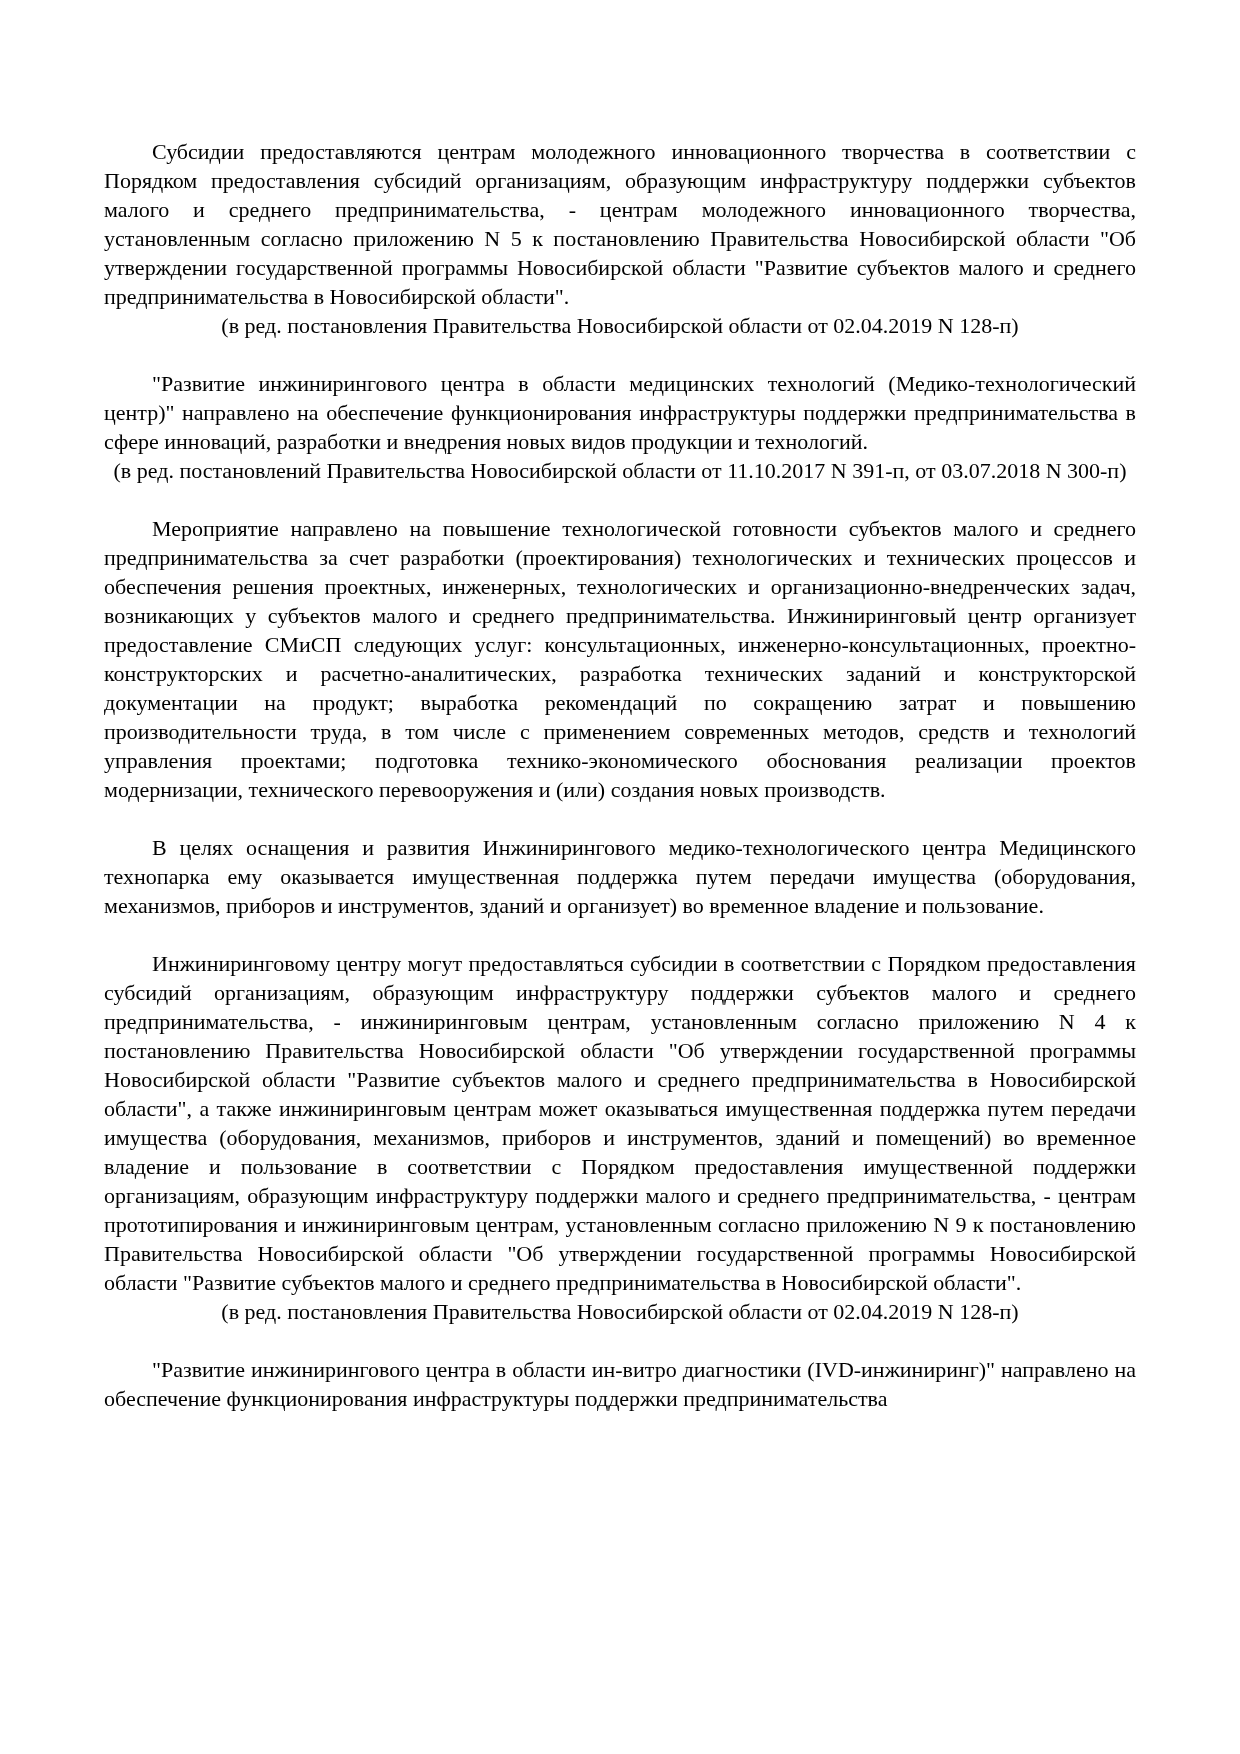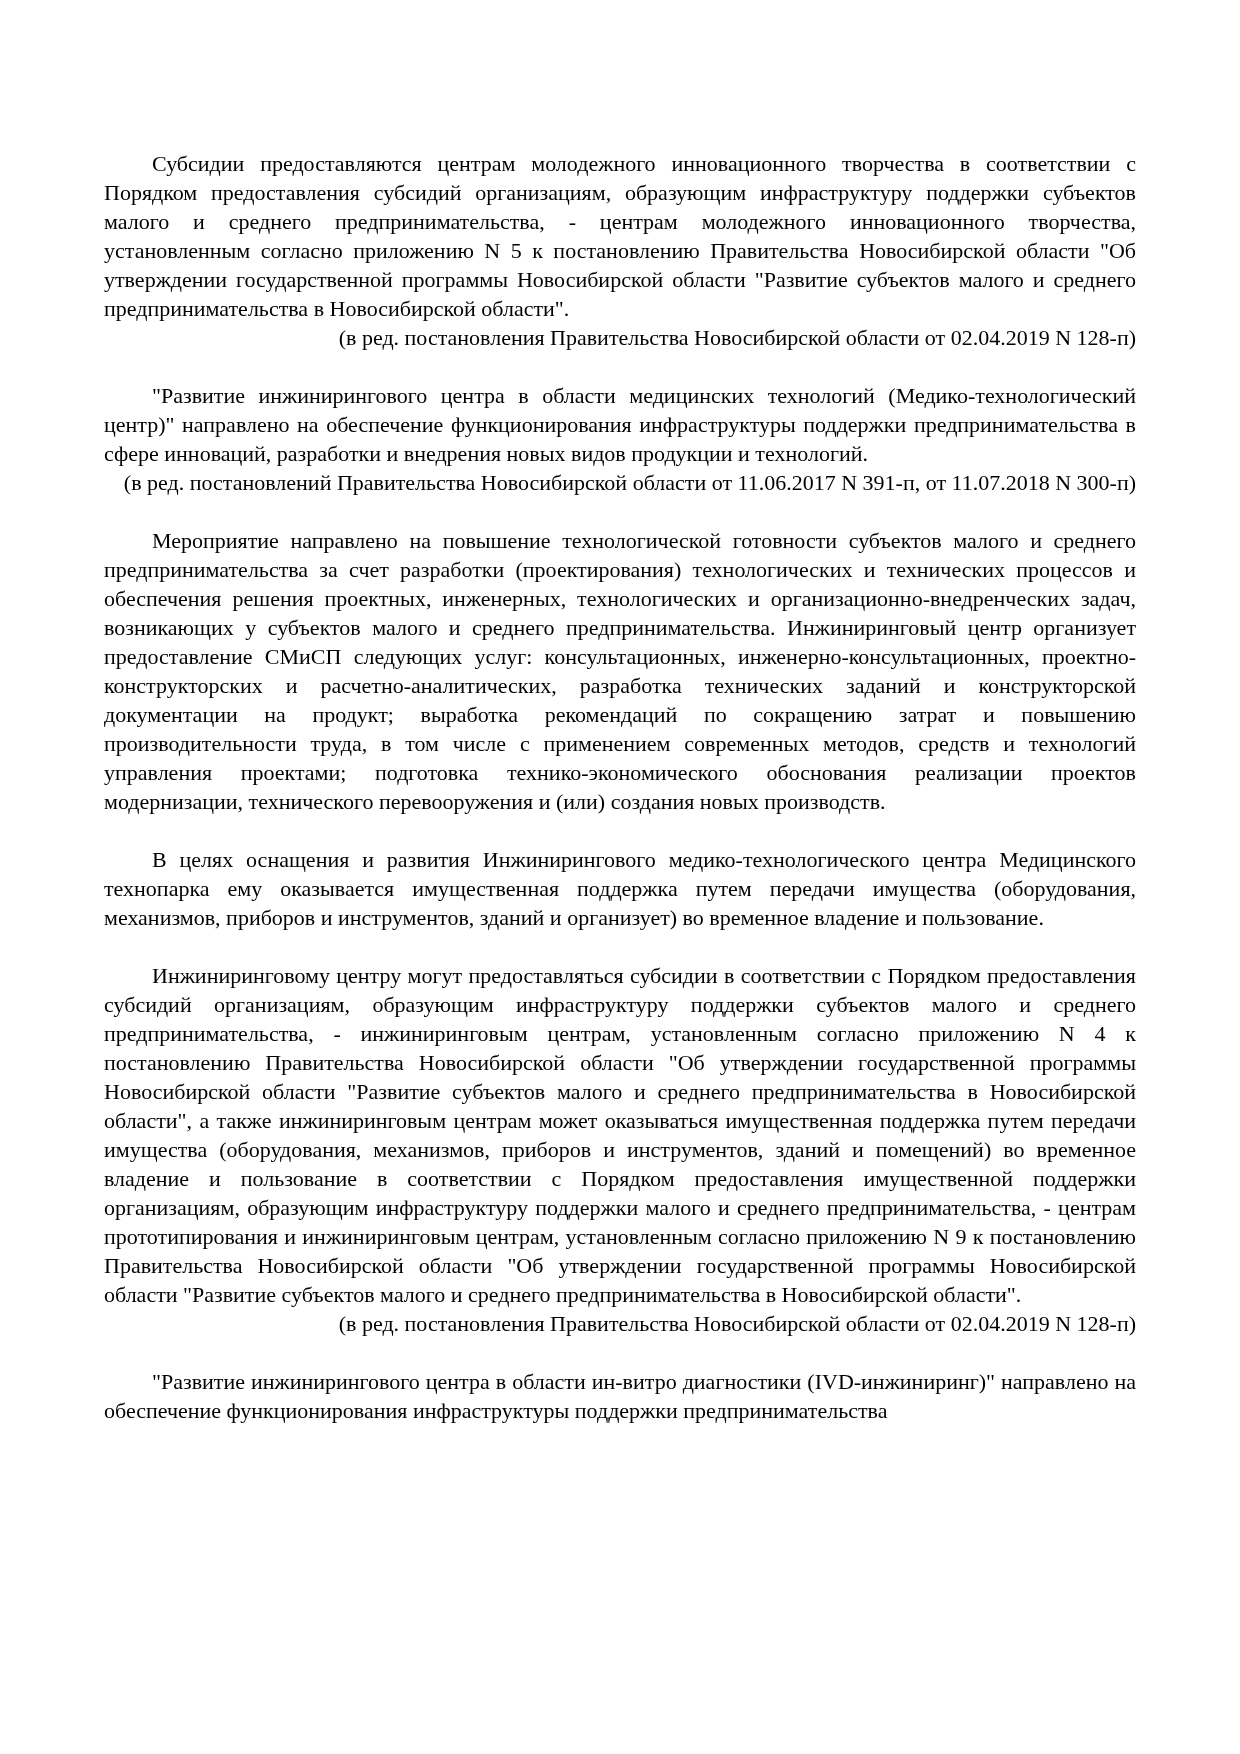--- a/index.html
+++ b/index.html
@@ -21,36 +21,36 @@
   .content p {
     margin: 0;
     padding: 0;
   }
   .content p.body {
     text-align: justify;
     text-indent: 48px;
     margin-top: 29px;
   }
   .content p.body:first-child {
-    margin-top: 12px;
+    margin-top: 0;
   }
   .content p.note {
-    text-align: right;
+    text-align: center;
     text-indent: 0;
     margin-top: 0;
   }
 </style>
 </head>
 <body>
 
 <div class="page">
   <div class="content" id="document-content">
       <p class="body">Субсидии предоставляются центрам молодежного инновационного творчества в соответствии с Порядком предоставления субсидий организациям, образующим инфраструктуру поддержки субъектов малого и среднего предпринимательства, - центрам молодежного инновационного творчества, установленным согласно приложению N 5 к постановлению Правительства Новосибирской области "Об утверждении государственной программы Новосибирской области "Развитие субъектов малого и среднего предпринимательства в Новосибирской области".</p>
       <p class="note">(в ред. постановления Правительства Новосибирской области от 02.04.2019 N 128-п)</p>
       <p class="body">"Развитие инжинирингового центра в области медицинских технологий (Медико-технологический центр)" направлено на обеспечение функционирования инфраструктуры поддержки предпринимательства в сфере инноваций, разработки и внедрения новых видов продукции и технологий.</p>
-      <p class="note">(в ред. постановлений Правительства Новосибирской области от 11.06.2017 N 391-п, от 11.07.2018 N 300-п)</p>
+      <p class="note">(в ред. постановлений Правительства Новосибирской области от 11.10.2017 N 391-п, от 03.07.2018 N 300-п)</p>
       <p class="body">Мероприятие направлено на повышение технологической готовности субъектов малого и среднего предпринимательства за счет разработки (проектирования) технологических и технических процессов и обеспечения решения проектных, инженерных, технологических и организационно-внедренческих задач, возникающих у субъектов малого и среднего предпринимательства. Инжиниринговый центр организует предоставление СМиСП следующих услуг: консультационных, инженерно-консультационных, проектно-конструкторских и расчетно-аналитических, разработка технических заданий и конструкторской документации на продукт; выработка рекомендаций по сокращению затрат и повышению производительности труда, в том числе с применением современных методов, средств и технологий управления проектами; подготовка технико-экономического обоснования реализации проектов модернизации, технического перевооружения и (или) создания новых производств.</p>
       <p class="body">В целях оснащения и развития Инжинирингового медико-технологического центра Медицинского технопарка ему оказывается имущественная поддержка путем передачи имущества (оборудования, механизмов, приборов и инструментов, зданий и организует) во временное владение и пользование.</p>
       <p class="body">Инжиниринговому центру могут предоставляться субсидии в соответствии с Порядком предоставления субсидий организациям, образующим инфраструктуру поддержки субъектов малого и среднего предпринимательства, - инжиниринговым центрам, установленным согласно приложению N 4 к постановлению Правительства Новосибирской области "Об утверждении государственной программы Новосибирской области "Развитие субъектов малого и среднего предпринимательства в Новосибирской области", а также инжиниринговым центрам может оказываться имущественная поддержка путем передачи имущества (оборудования, механизмов, приборов и инструментов, зданий и помещений) во временное владение и пользование в соответствии с Порядком предоставления имущественной поддержки организациям, образующим инфраструктуру поддержки малого и среднего предпринимательства, - центрам прототипирования и инжиниринговым центрам, установленным согласно приложению N 9 к постановлению Правительства Новосибирской области "Об утверждении государственной программы Новосибирской области "Развитие субъектов малого и среднего предпринимательства в Новосибирской области".</p>
       <p class="note">(в ред. постановления Правительства Новосибирской области от 02.04.2019 N 128-п)</p>
       <p class="body">"Развитие инжинирингового центра в области ин-витро диагностики (IVD-инжиниринг)" направлено на обеспечение функционирования инфраструктуры поддержки предпринимательства</p>
     </div>
 </div>
 
 </body></html>

